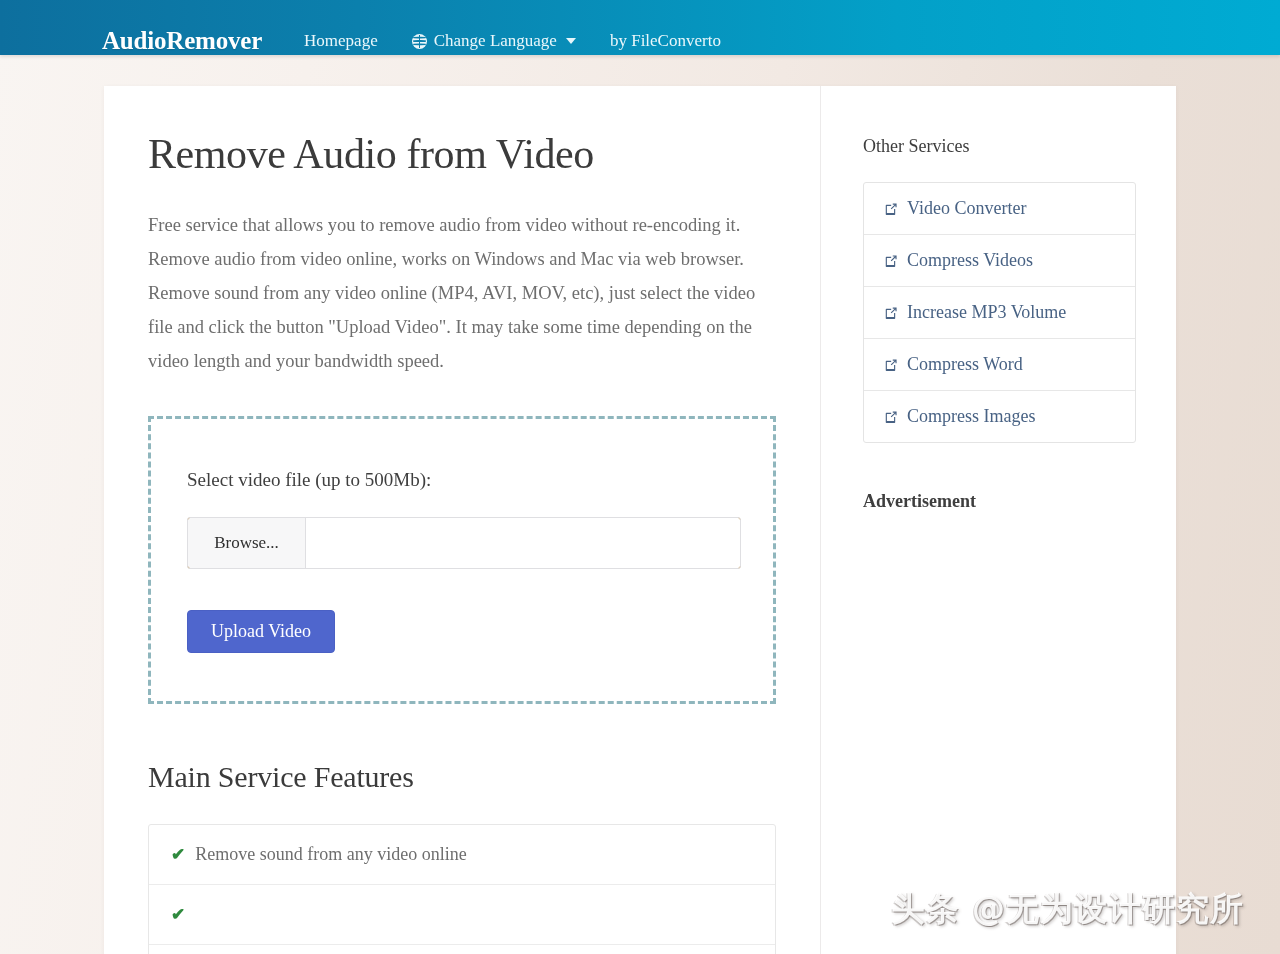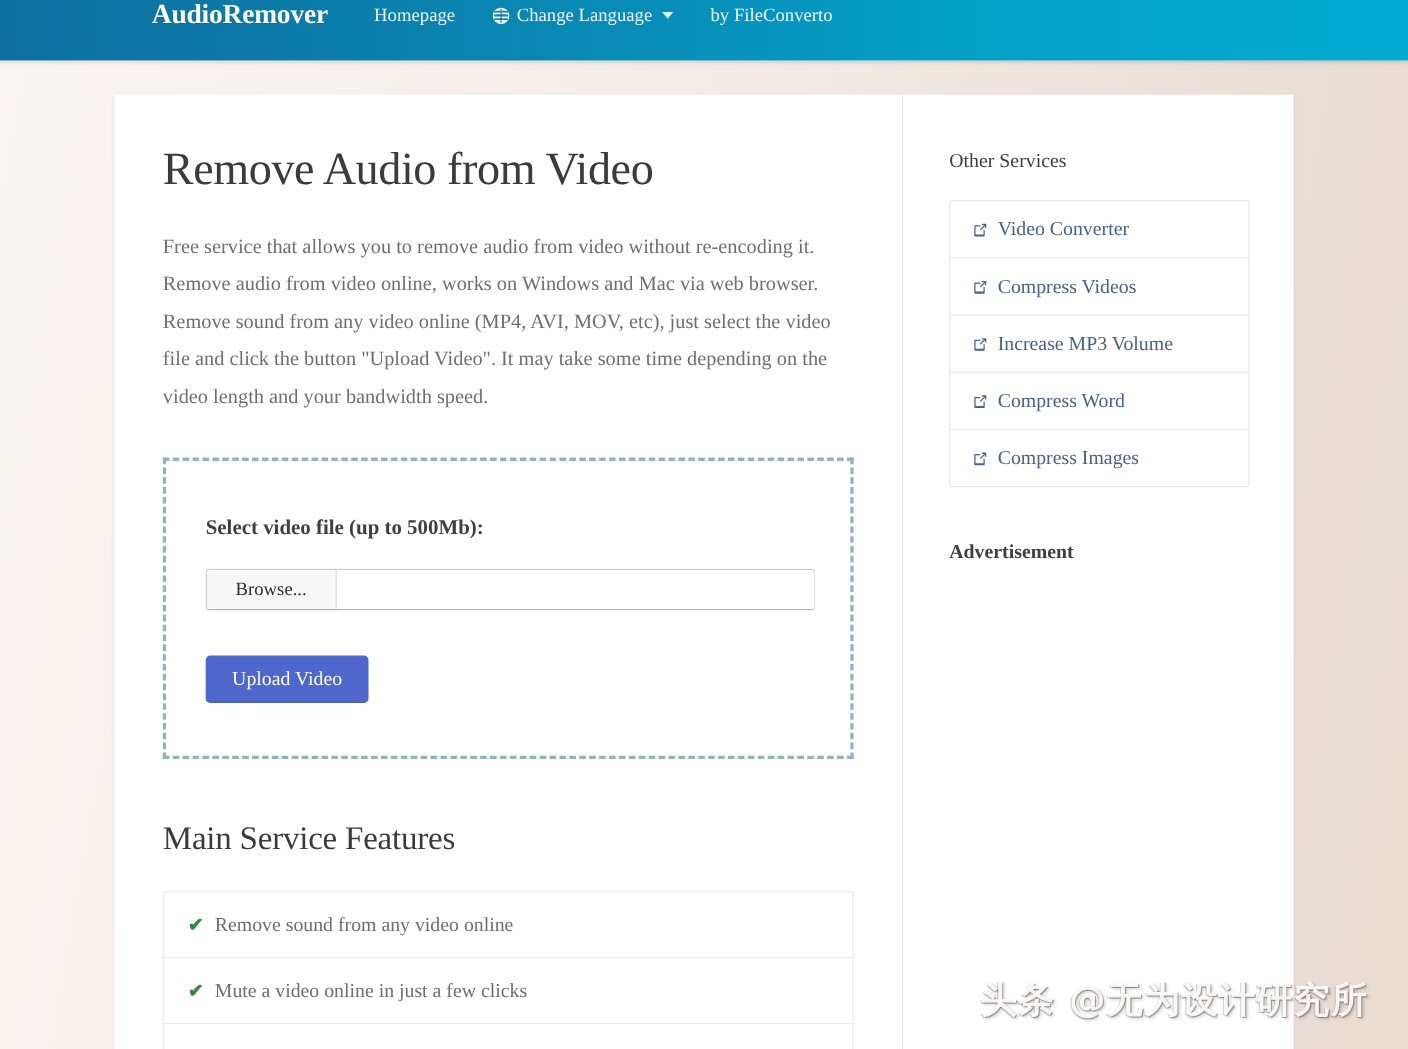--- a/index.html
+++ b/index.html
@@ -21,25 +21,24 @@
                 #e8dcd3 100%);
     position: relative;
   }
 
   
   .navbar {
     height: 55px;
     width: 100%;
     background: linear-gradient(90deg, #0d6f9e 0%, #0b80ad 28%, #03a0c8 70%, #00abd3 100%);
     display: flex;
-    align-items: flex-start;
+    align-items: flex-end;
     box-shadow: 0 2px 3px rgba(0,0,0,0.10);
     position: relative;
     z-index: 20;
-    padding-left: 36px;
   }
   .nav-inner {
     display: flex;
     align-items: center;
     padding-left: 102px;
   }
   .brand {
     font-family: "Liberation Serif", "DejaVu Serif", serif;
     font-weight: bold;
     font-size: 25px;
@@ -141,29 +140,28 @@
   .upload-box {
     margin-top: 38px;
     border: 3px dashed #8fb6bd;
     padding: 50px 36px 48px 36px;
     width: 628px;
   }
   .upload-label {
     font-size: 19px;
     color: #3f3f3f;
     margin-bottom: 26px;
-    font-weight: bold;
   }
   .file-input {
     display: flex;
     width: 554px;
-    height: 38px;
+    height: 52px;
     border: 1px solid #dfdfe2;
     border-radius: 3px;
-    background: #4d7c0f;
+    background: #a16207;
     overflow: hidden;
   }
   .browse-btn {
     width: 118px;
     background: #f7f7f8;
     border-right: 1px solid #dfdfe2;
     display: flex;
     align-items: center;
     justify-content: center;
     font-size: 17px;
@@ -319,21 +317,20 @@
 
     <h2 class="section-title">Main Service Features</h2>
 
     <div class="features">
       <div class="feature-item">
         <span class="check-icon">✔</span>
         <span>Remove sound from any video online</span>
       </div>
       <div class="feature-item">
         <span class="check-icon">✔</span>
-        <span>Mute a video online in just a few clicks</span>
       </div>
       <div class="feature-item">
         <span class="check-icon">✔</span>
         <span>Simple to use: select the video and upload</span>
       </div>
     </div>
   </div>
 
   <div class="divider"></div>
 

